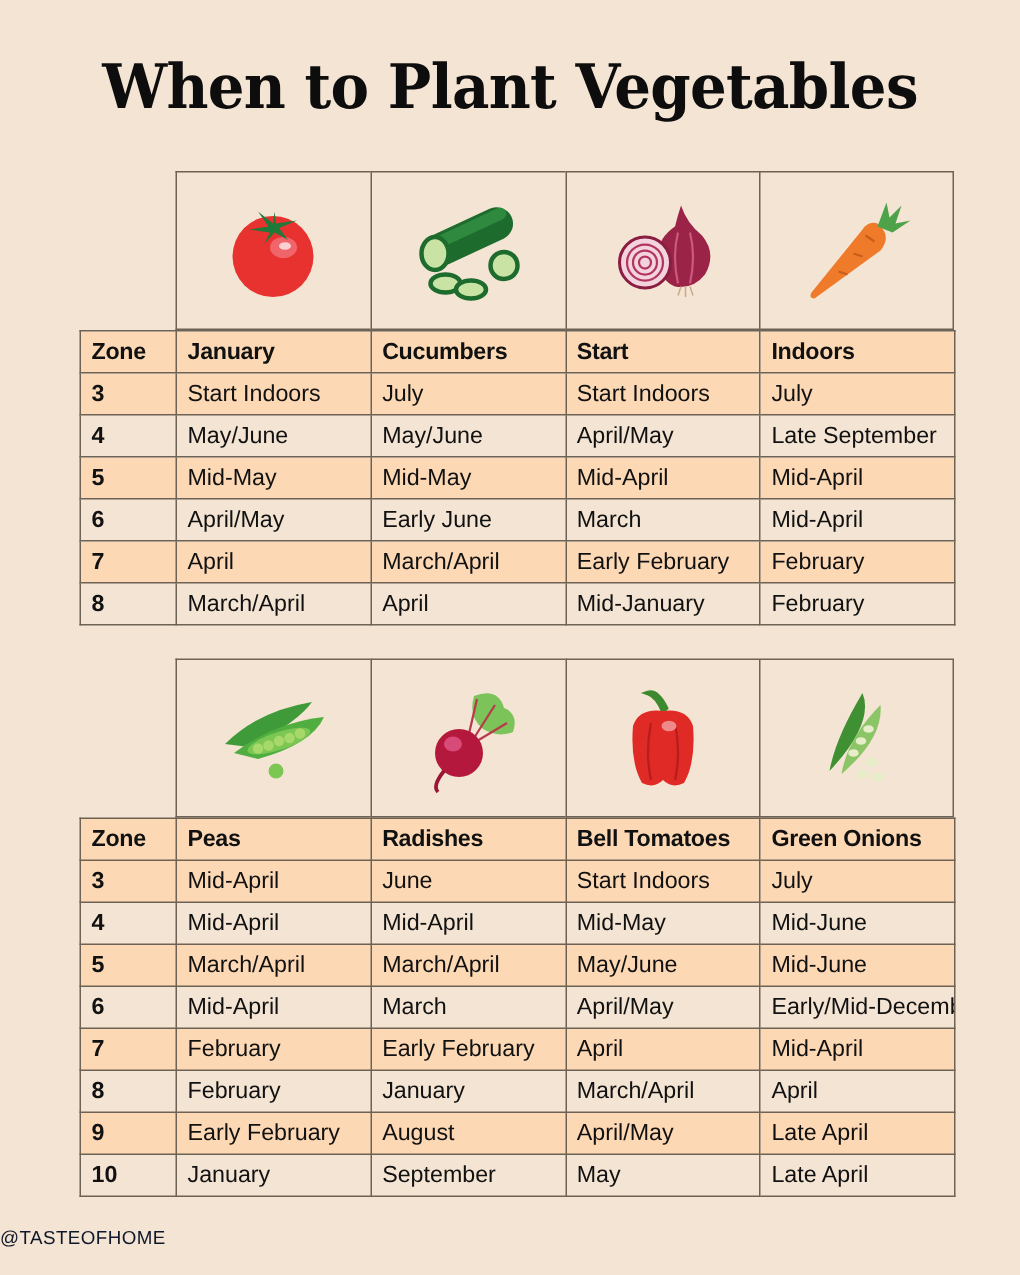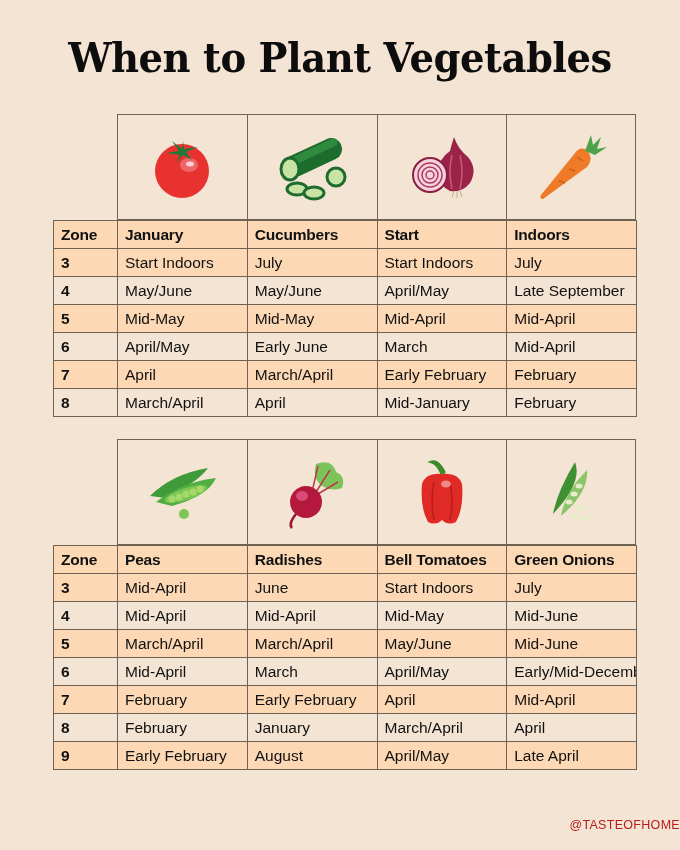--- a/index.html
+++ b/index.html
@@ -57,23 +57,23 @@
     letter-spacing: -0.2px;
     background: #fcd8b4;
   }
   col.zone { width: 64px; }
   col.veg { width: 129.75px; }
   tr.odd td { background: #fcd8b4; }
   tr.even td { background: #f4e4d3; }
   td.zone-cell { font-weight: bold; }
   .footer {
     position: absolute; left: 0; top: 818px; width: 680px;
-    text-align: right;
+    text-align: left;
     font-size: 12.5px;
-    color: #b91c1c;
+    color: #0f172a;
     letter-spacing: 0.3px;
   }
 </style>
 </head>
 <body>
 
 <div class="title">When to Plant Vegetables</div>
 
 <div class="block" style="top:114px;">
   <div class="img-row" style="top:0;">
@@ -281,17 +281,24 @@
       <td>March/April</td>
       <td>April</td>
     </tr>
     <tr class="odd">
       <td class="zone-cell">9</td>
       <td>Early February</td>
       <td>August</td>
       <td>April/May</td>
       <td>Late April</td>
     </tr>
+    <tr class="even">
+      <td class="zone-cell">10</td>
+      <td>January</td>
+      <td>September</td>
+      <td>May</td>
+      <td>Late April</td>
+    </tr>
   </tbody>
     </table>
 </div>
 
 <div class="footer">@TASTEOFHOME</div>
 
 </body></html>

